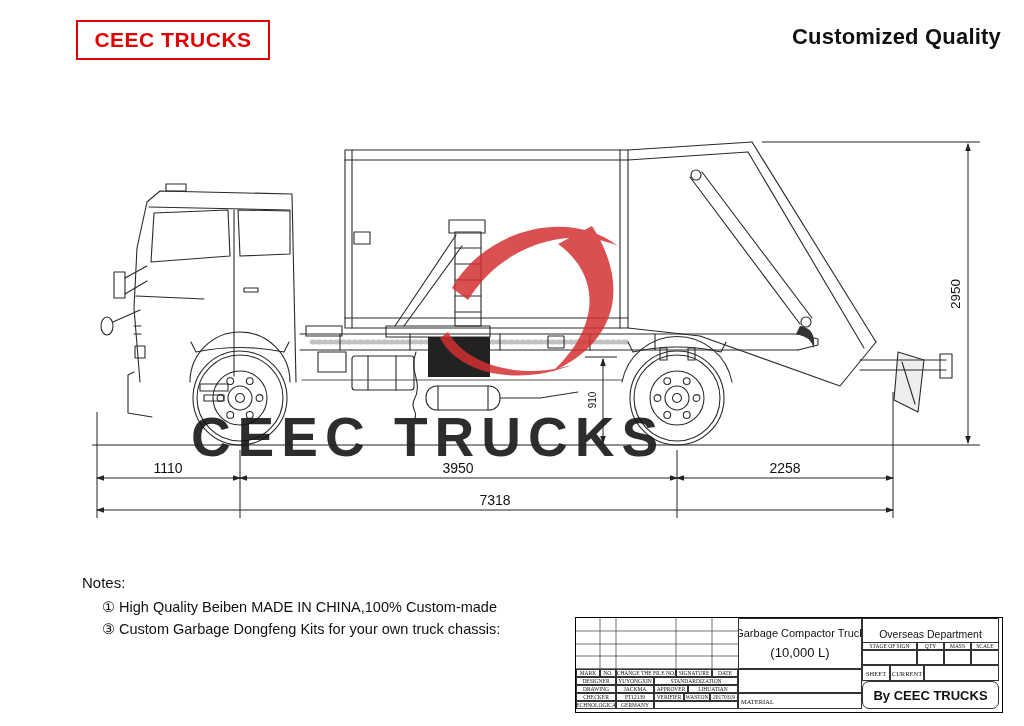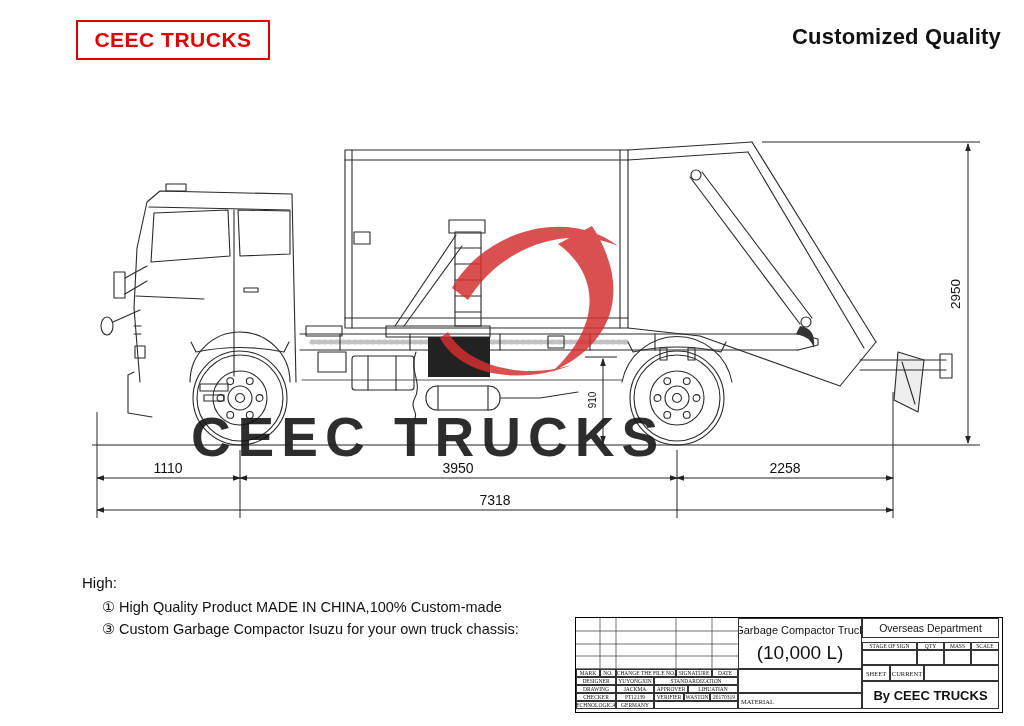--- a/index.html
+++ b/index.html
@@ -14,22 +14,22 @@
   .notes-title{font-size:15px;margin-bottom:5px;}
   .note-item{font-size:14.5px;line-height:22px;margin-left:20px;white-space:nowrap;}
   .titleblock{left:575px;top:617px;width:426px;height:94px;border:1.5px solid #000;
               font-family:"Liberation Serif","DejaVu Serif",serif;background:#fff;}
   .c{position:absolute;border:.6px solid #333;display:flex;align-items:center;
      justify-content:center;white-space:nowrap;overflow:hidden;box-sizing:border-box;color:#111;}
   .lft{justify-content:flex-start;padding-left:2px;}
   .f5{font-size:5.5px;} .f6{font-size:6.5px;}
   .sans{font-family:"Liberation Sans","DejaVu Sans",sans-serif;}
   .prodcell{flex-direction:column;}
-  .prod1{font-size:11px;} .prod2{font-size:19px;margin-top:6px;}
-  .dept{font-size:10.5px;} .by{font-size:13px;font-weight:bold;}
+  .prod1{font-size:11px;} .prod2{font-size:13px;margin-top:6px;}
+  .dept{font-size:10.5px;} .by{font-size:13px;font-weight:bold;border-radius:7px;}
   svg text{font-family:"Liberation Sans","DejaVu Sans",sans-serif;fill:#111;}
 </style>
 </head>
 <body>
 
 <div class="abs brand-box">
   <span class="brand-text">CEEC TRUCKS</span>
 </div>
 <div class="abs doc-title">Customized Quality</div>
 
@@ -157,23 +157,23 @@
     <text transform="translate(960,214) rotate(-90)" text-anchor="middle" font-size="13.5">2950</text>
     <text transform="translate(596,320) rotate(-90)" text-anchor="middle" font-size="10">910</text>
     <text x="168" y="393" text-anchor="middle">1110</text>
     <text x="458" y="393" text-anchor="middle">3950</text>
     <text x="785" y="393" text-anchor="middle">2258</text>
     <text x="495" y="425" text-anchor="middle">7318</text>
   </g>
 </svg>
 
 <div class="abs notes">
-  <div class="notes-title">High:</div>
-  <div class="note-item">① High Quality Product MADE IN CHINA,100% Custom-made</div>
-  <div class="note-item">③ Custom Garbage Compactor Isuzu for your own truck chassis:</div>
+  <div class="notes-title">Notes:</div>
+  <div class="note-item">① High Quality Beiben MADE IN CHINA,100% Custom-made</div>
+  <div class="note-item">③ Custom Garbage Dongfeng Kits for your own truck chassis:</div>
 </div>
 
 <div class="abs titleblock">
   <svg class="abs" style="left:0;top:0" width="162" height="51">
     <g stroke="#333" stroke-width="0.7">
       <line x1="24" y1="0" x2="24" y2="51"></line>
         <line x1="40" y1="0" x2="40" y2="51"></line>
       <line x1="100" y1="0" x2="100" y2="51"></line>
         <line x1="136" y1="0" x2="136" y2="51"></line>
       <line x1="0" y1="13" x2="162" y2="13"></line>
@@ -208,21 +208,21 @@
   <div class="c f5" style="left:40px;top:83px;width:38px;height:8px">GERMANY</div>
   <div class="c f5" style="left:78px;top:83px;width:84px;height:8px"></div>
 
   <div class="c prodcell sans" style="left:162px;top:0;width:124px;height:51px">
     <span class="prod1">Garbage Compactor Truck</span>
     <span class="prod2">(10,000 L)</span>
   </div>
   <div class="c" style="left:162px;top:51px;width:124px;height:24px"></div>
   <div class="c lft f6" style="left:162px;top:75px;width:124px;height:16px">MATERIAL</div>
 
-  <div class="c dept sans" style="left:286px;top:0;width:137px;height:20px">Overseas Department</div>
+  <div class="c dept sans" style="left:286px;top:0;width:137px;height:32px">Overseas Department</div>
   <div class="c f5" style="left:286px;top:24px;width:55px;height:8px">STAGE OF SIGN</div>
   <div class="c f5" style="left:341px;top:24px;width:27px;height:8px">QTY</div>
   <div class="c f5" style="left:368px;top:24px;width:27px;height:8px">MASS</div>
   <div class="c f5" style="left:395px;top:24px;width:28px;height:8px">SCALE</div>
   <div class="c" style="left:286px;top:32px;width:55px;height:15px"></div>
   <div class="c" style="left:341px;top:32px;width:27px;height:15px"></div>
   <div class="c" style="left:368px;top:32px;width:27px;height:15px"></div>
   <div class="c" style="left:395px;top:32px;width:28px;height:15px"></div>
   <div class="c f6" style="left:286px;top:47px;width:28px;height:16px">SHEET</div>
   <div class="c f6" style="left:314px;top:47px;width:34px;height:16px">CURRENT</div>

